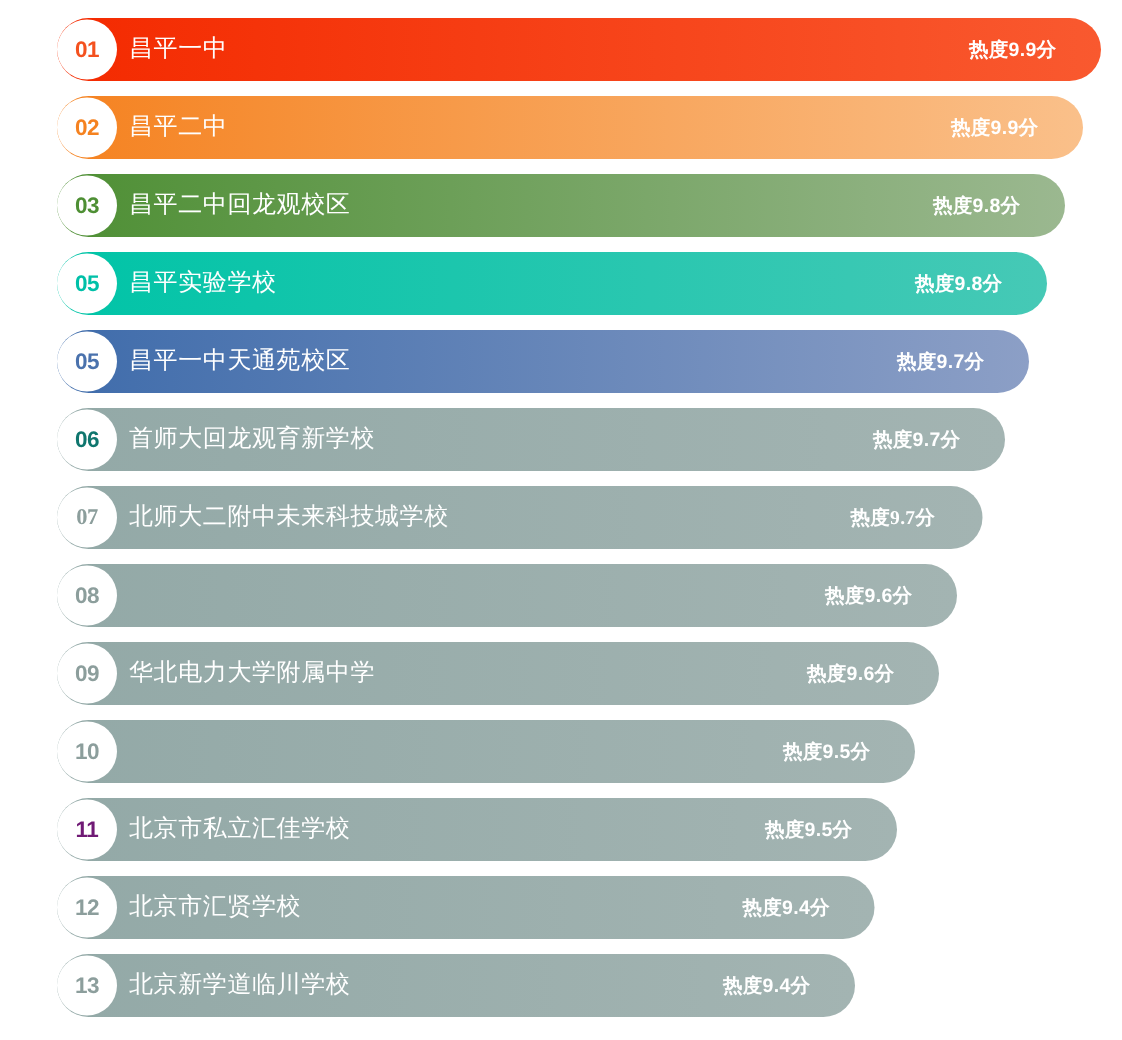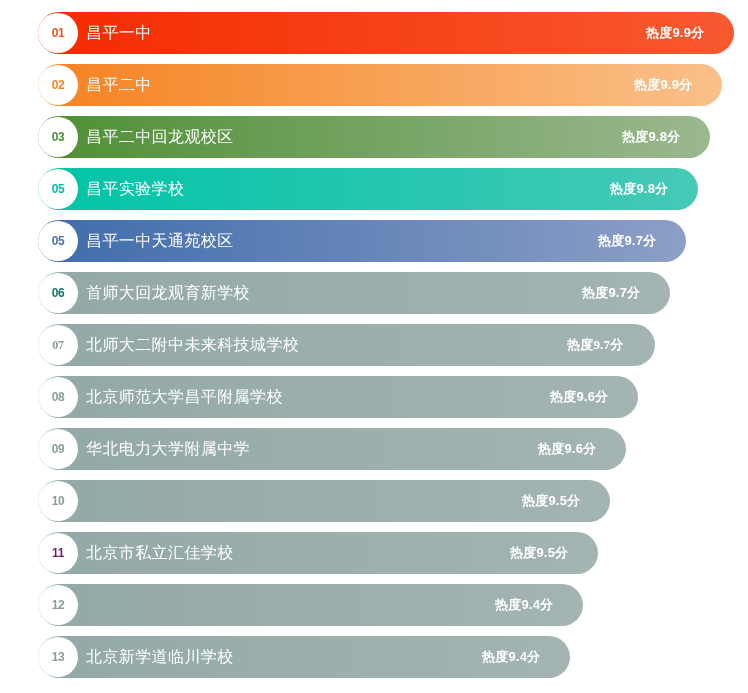--- a/index.html
+++ b/index.html
@@ -45,21 +45,21 @@
     position: absolute;
     left: 38px;
     top: 1px;
     width: 40px;
     height: 40px;
     border-radius: 50%;
     background: #ffffff;
     display: flex;
     align-items: center;
     justify-content: center;
-    font-size: 12px;
+    font-size: 15px;
     font-weight: bold;
     letter-spacing: -0.3px;
     z-index: 3;
     box-sizing: border-box;
     text-align: right;
   }
 
   .rank-name {
     position: absolute;
     left: 86px;
@@ -128,21 +128,20 @@
     </li>
     <li class="rank-row" style="top: 324px; font-family: Liberation Serif, serif;">
       <div class="rank-bar" style="width: 617px; background: linear-gradient(90deg, rgb(147, 169, 167) 0%, rgb(163, 180, 178) 100%);"></div>
       <div class="rank-badge" style="color: rgb(140, 158, 156);">07</div>
       <div class="rank-name">北师大二附中未来科技城学校</div>
       <div class="rank-score" style="left: 567px;">热度9.7分</div>
     </li>
     <li class="rank-row" style="top: 376px; padding-left: 15px;">
       <div class="rank-bar" style="width: 600px; background: linear-gradient(90deg, rgb(147, 169, 167) 0%, rgb(163, 180, 178) 100%);"></div>
       <div class="rank-badge" style="color: rgb(140, 158, 156);">08</div>
-      <div class="rank-name">北京师范大学昌平附属学校</div>
       <div class="rank-score" style="left: 550px;">热度9.6分</div>
     </li>
     <li class="rank-row" style="top: 428px;">
       <div class="rank-bar" style="width: 588px; background: linear-gradient(90deg, rgb(147, 169, 167) 0%, rgb(163, 180, 178) 100%);"></div>
       <div class="rank-badge" style="color: rgb(140, 158, 156);">09</div>
       <div class="rank-name">华北电力大学附属中学</div>
       <div class="rank-score" style="left: 538px;">热度9.6分</div>
     </li>
     <li class="rank-row" style="top: 480px;">
       <div class="rank-bar" style="width: 572px; background: linear-gradient(90deg, rgb(147, 169, 167) 0%, rgb(163, 180, 178) 100%);"></div>
@@ -151,20 +150,21 @@
     </li>
     <li class="rank-row" style="top: 532px;">
       <div class="rank-bar" style="width: 560px; background: linear-gradient(90deg, rgb(147, 169, 167) 0%, rgb(163, 180, 178) 100%);"></div>
       <div class="rank-badge" style="color: #701a75;">11</div>
       <div class="rank-name">北京市私立汇佳学校</div>
       <div class="rank-score" style="left: 510px;">热度9.5分</div>
     </li>
     <li class="rank-row" style="top: 584px;">
       <div class="rank-bar" style="width: 545px; background: linear-gradient(90deg, rgb(147, 169, 167) 0%, rgb(163, 180, 178) 100%);"></div>
       <div class="rank-badge" style="color: rgb(140, 158, 156);">12</div>
+      <div class="rank-name">北京市汇贤学校</div>
       <div class="rank-score" style="left: 495px;">热度9.4分</div>
     </li>
     <li class="rank-row" style="top: 636px;">
       <div class="rank-bar" style="width: 532px; background: linear-gradient(90deg, rgb(147, 169, 167) 0%, rgb(163, 180, 178) 100%);"></div>
       <div class="rank-badge" style="color: rgb(140, 158, 156);">13</div>
       <div class="rank-name">北京新学道临川学校</div>
       <div class="rank-score" style="left: 482px;">热度9.4分</div>
     </li>
   </ul>
 

